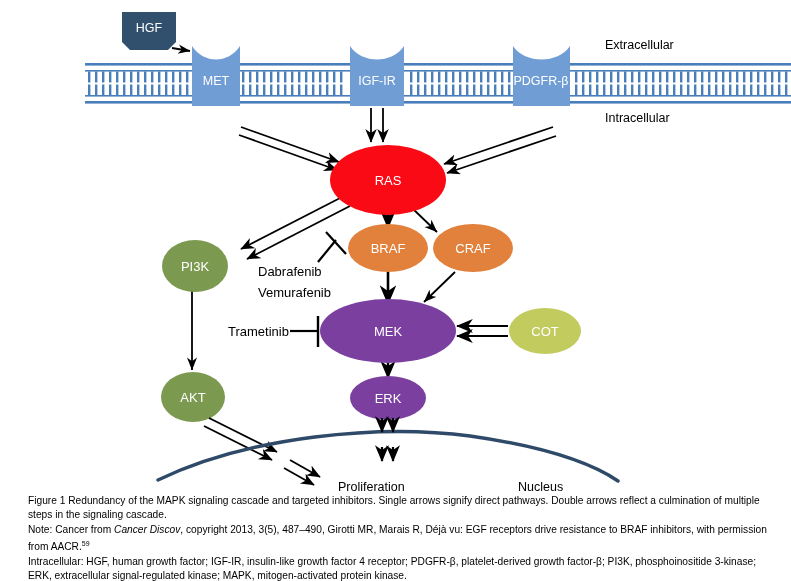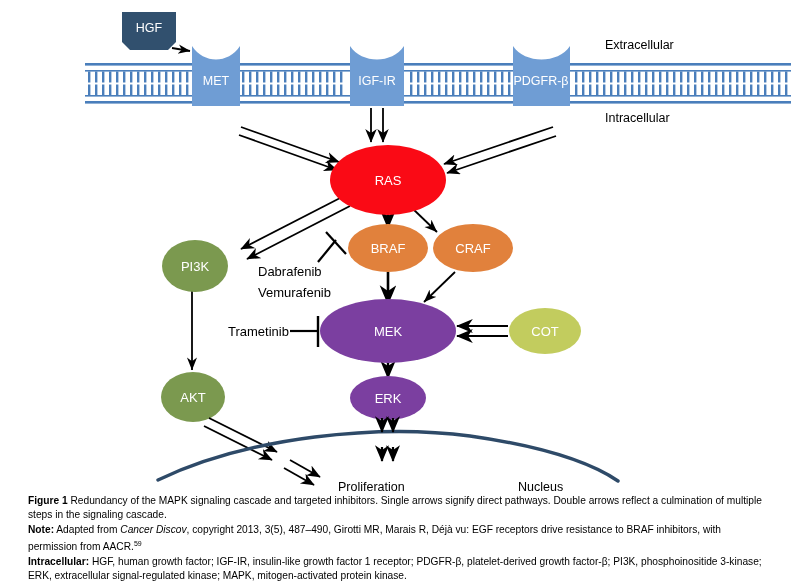--- a/index.html
+++ b/index.html
@@ -31,21 +31,21 @@
   }
 
   
   #caption{
     position:absolute;left:28px;top:494px;width:745px;
     font-family:"Liberation Sans", sans-serif;
     font-size:10.2px;line-height:14.3px;color:#000;
     text-align:left;
   }
   #caption p{margin:0;padding:0;}
-  #caption b{font-weight:bold;}
+  #caption b{font-weight:normal;}
   #caption i{}
   #caption sup{font-size:7px;vertical-align:super;}
 </style>
 </head>
 <body>
 
 <div id="figure">
 
   <svg id="diagram" viewBox="0 0 791 500">
     <defs>
@@ -368,20 +368,20 @@
 
     <text class="side-label" x="338" y="487">Proliferation</text>
     <text class="side-label" x="518" y="487">Nucleus</text>
   </svg>
 
   <div id="caption">
     <p>
       <b>Figure 1</b><span> Redundancy of the MAPK signaling cascade and targeted inhibitors. Single arrows signify direct pathways. Double arrows reflect a culmination of multiple steps in the signaling cascade.</span>
     </p>
     <p>
-      <b>Note:</b><span> Adapted from </span><i>Cancer Discov</i><span>, copyright 2013, 3(5), 487–490, Girotti MR, Marais R, Déjà vu: EGF receptors drive resistance to BRAF inhibitors, with permission from AACR.</span><sup>59</sup>
+      <b>Note:</b><span> Cancer from </span><i>Cancer Discov</i><span>, copyright 2013, 3(5), 487–490, Girotti MR, Marais R, Déjà vu: EGF receptors drive resistance to BRAF inhibitors, with permission from AACR.</span><sup>59</sup>
     </p>
     <p>
-      <b>Intracellular:</b><span> HGF, human growth factor; IGF-IR, insulin-like growth factor 1 receptor; PDGFR-β, platelet-derived growth factor-β; PI3K, phosphoinositide 3-kinase; ERK, extracellular signal-regulated kinase; MAPK, mitogen-activated protein kinase.</span>
+      <b>Intracellular:</b><span> HGF, human growth factor; IGF-IR, insulin-like growth factor 4 receptor; PDGFR-β, platelet-derived growth factor-β; PI3K, phosphoinositide 3-kinase; ERK, extracellular signal-regulated kinase; MAPK, mitogen-activated protein kinase.</span>
     </p>
   </div>
 
 </div>
 
 </body></html>

